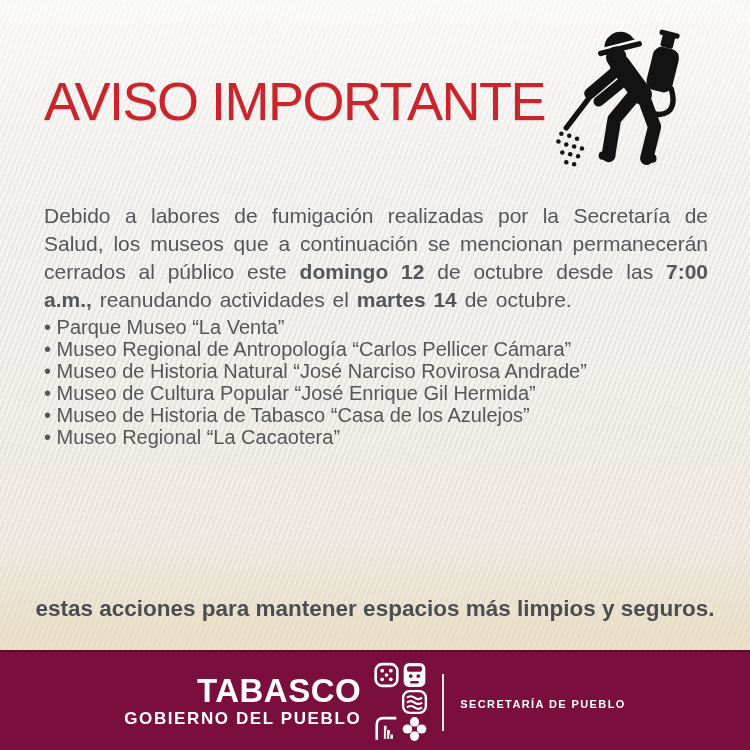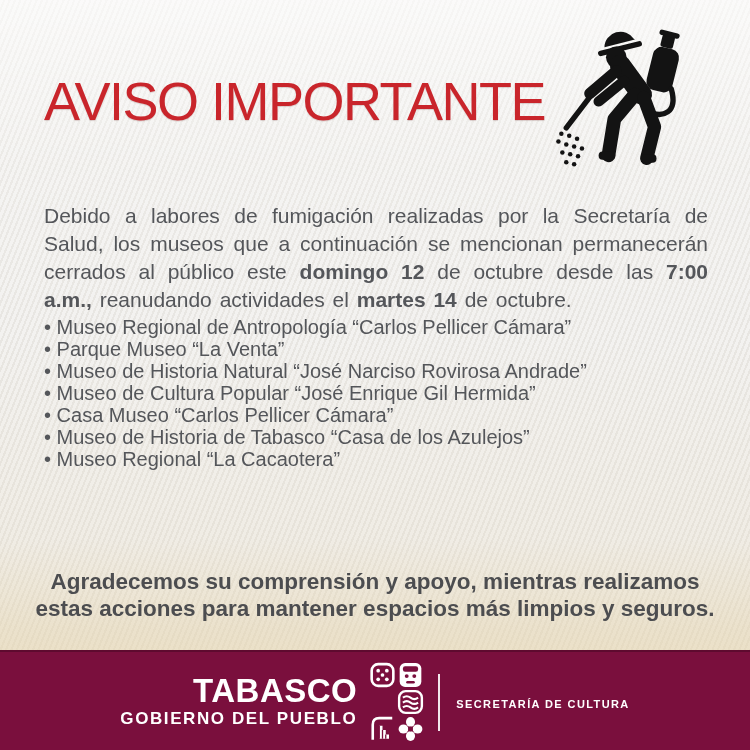--- a/index.html
+++ b/index.html
@@ -110,32 +110,31 @@
         <circle cx="21" cy="139" r="2.3"></circle>
           <circle cx="9" cy="145" r="2.3"></circle>
           <circle cx="17" cy="147" r="2.3"></circle>
       </g>
     </g>
   </svg>
 
   <p class="para"><span>Debido a labores de fumigación realizadas por la Secretaría de Salud, los museos que a continuación se mencionan permanecerán cerrados al público este </span><span class="b">domingo 12</span><span> de octubre desde las </span><span class="b">7:00 a.m.,</span><span> reanudando actividades el </span><span class="b">martes 14</span><span> de octubre.</span></p>
 
   <ul class="museums">
+    <li>Parque Museo “La Venta”</li>
     <li>Museo Regional de Antropología “Carlos Pellicer Cámara”</li>
-    <li>Parque Museo “La Venta”</li>
     <li>Museo de Historia Natural “José Narciso Rovirosa Andrade”</li>
     <li>Museo de Cultura Popular “José Enrique Gil Hermida”</li>
-    <li>Casa Museo “Carlos Pellicer Cámara”</li>
     <li>Museo de Historia de Tabasco “Casa de los Azulejos”</li>
     <li>Museo Regional “La Cacaotera”</li>
   </ul>
 
 
   <div class="closing">
-    <span>Agradecemos su comprensión y apoyo, mientras realizamos</span><br>
+    <br>
     <span>estas acciones para mantener espacios más limpios y seguros.</span>
   </div>
 
   <div class="footer">
     <div class="footer-inner">
 
       <div class="tab-block">
         <div class="tab-title">TABASCO</div>
         <div class="tab-sub">GOBIERNO DEL PUEBLO</div>
       </div>
@@ -172,19 +171,19 @@
           <ellipse cx="12" cy="18.5" rx="4.2" ry="4.5" fill="#fff"></ellipse>
           <ellipse cx="5.5" cy="12" rx="4.5" ry="4.2" fill="#fff"></ellipse>
           <ellipse cx="18.5" cy="12" rx="4.5" ry="4.2" fill="#fff"></ellipse>
           <circle cx="12" cy="12" r="2.2" fill="#7a0f3d"></circle>
         </svg>
       </div>
 
       <div class="divider"></div>
 
       <div class="cul-block">
-        <div class="cul-sub">SECRETARÍA DE CULTURA</div>
+        <div class="cul-sub">SECRETARÍA DE PUEBLO</div>
       </div>
 
     </div>
   </div>
 
 </div>
 
 </body></html>

